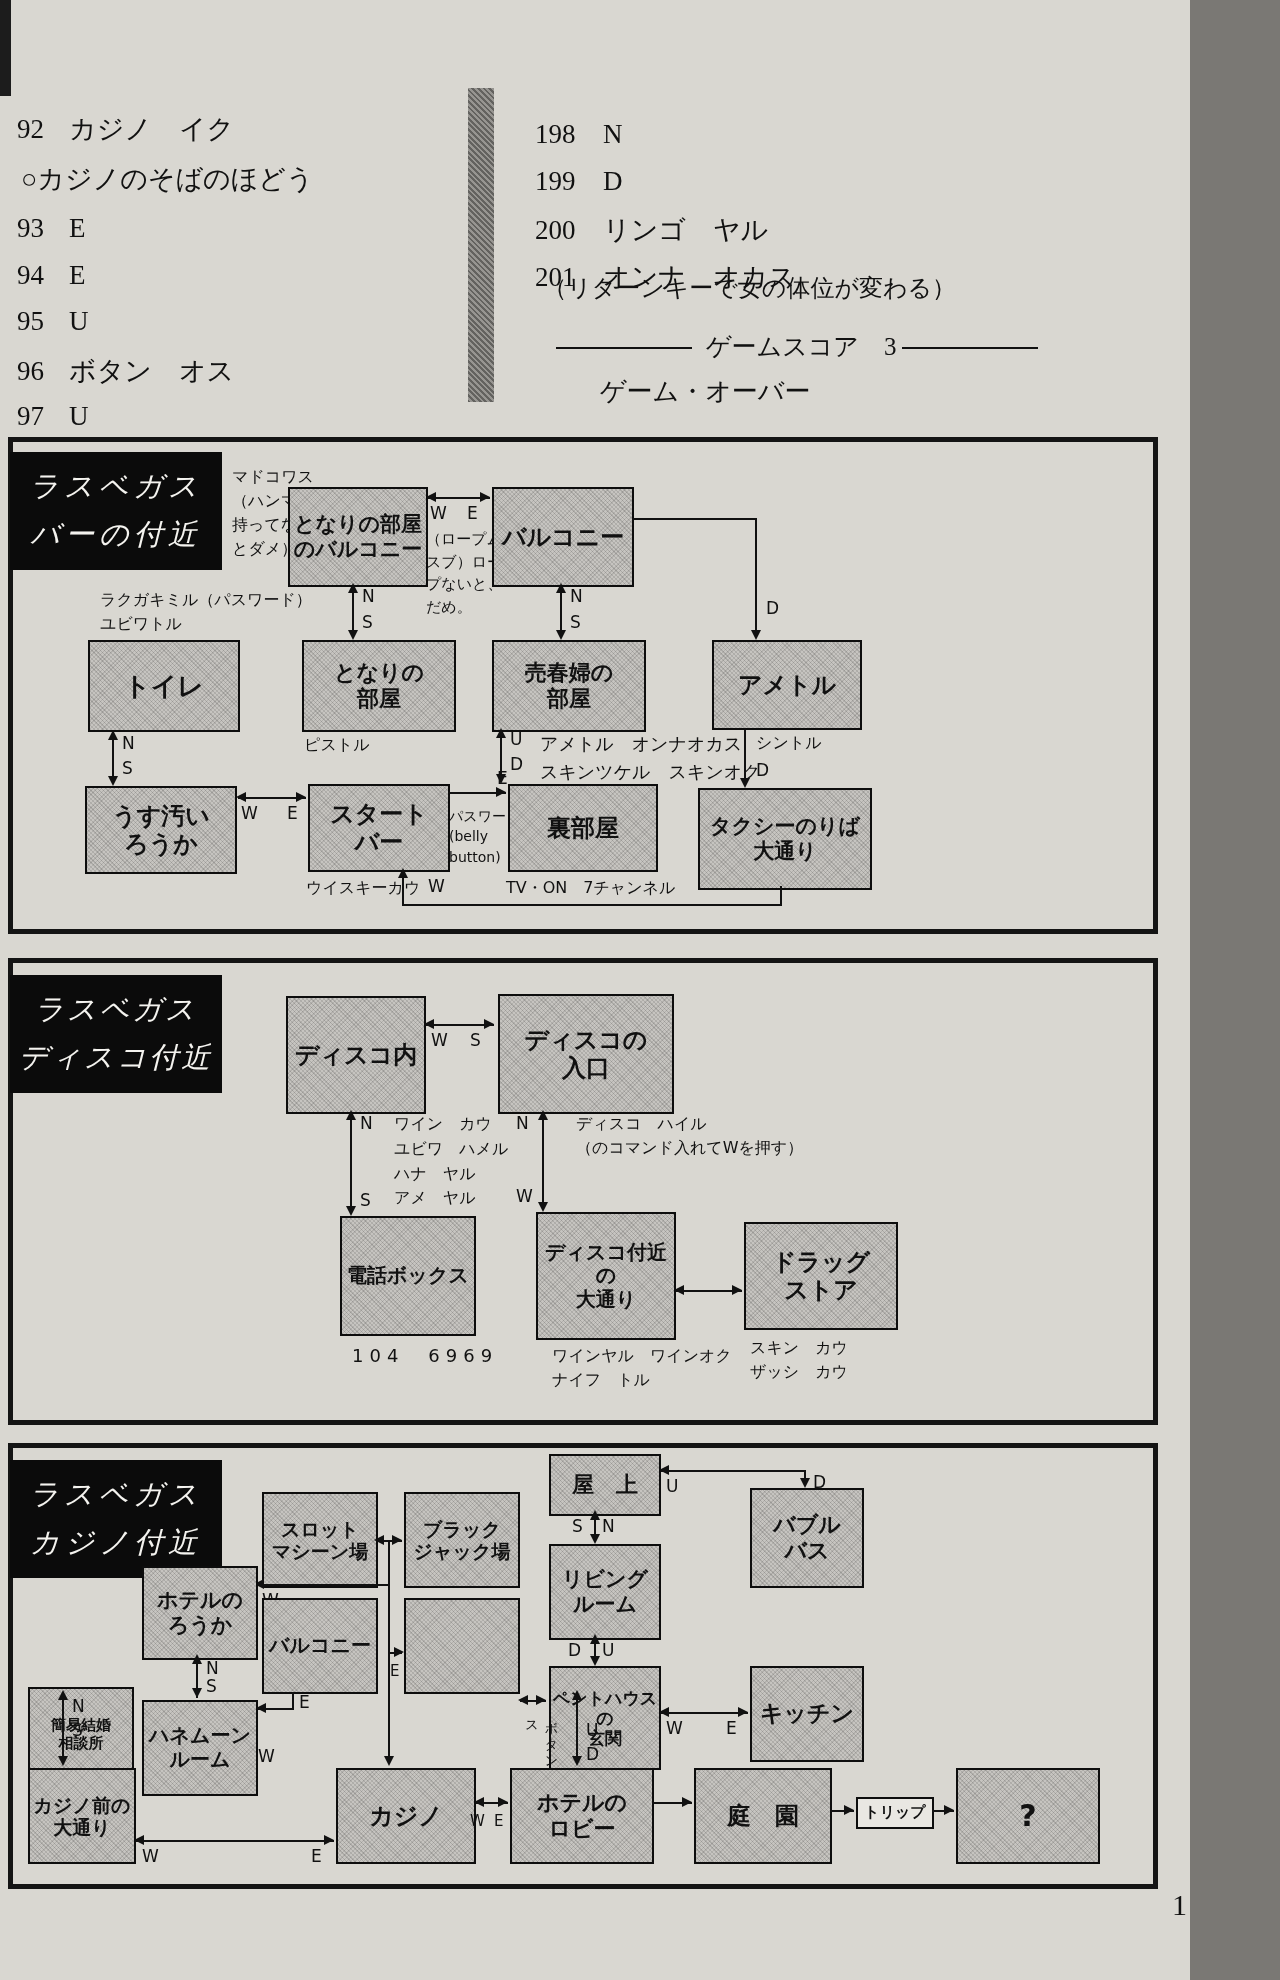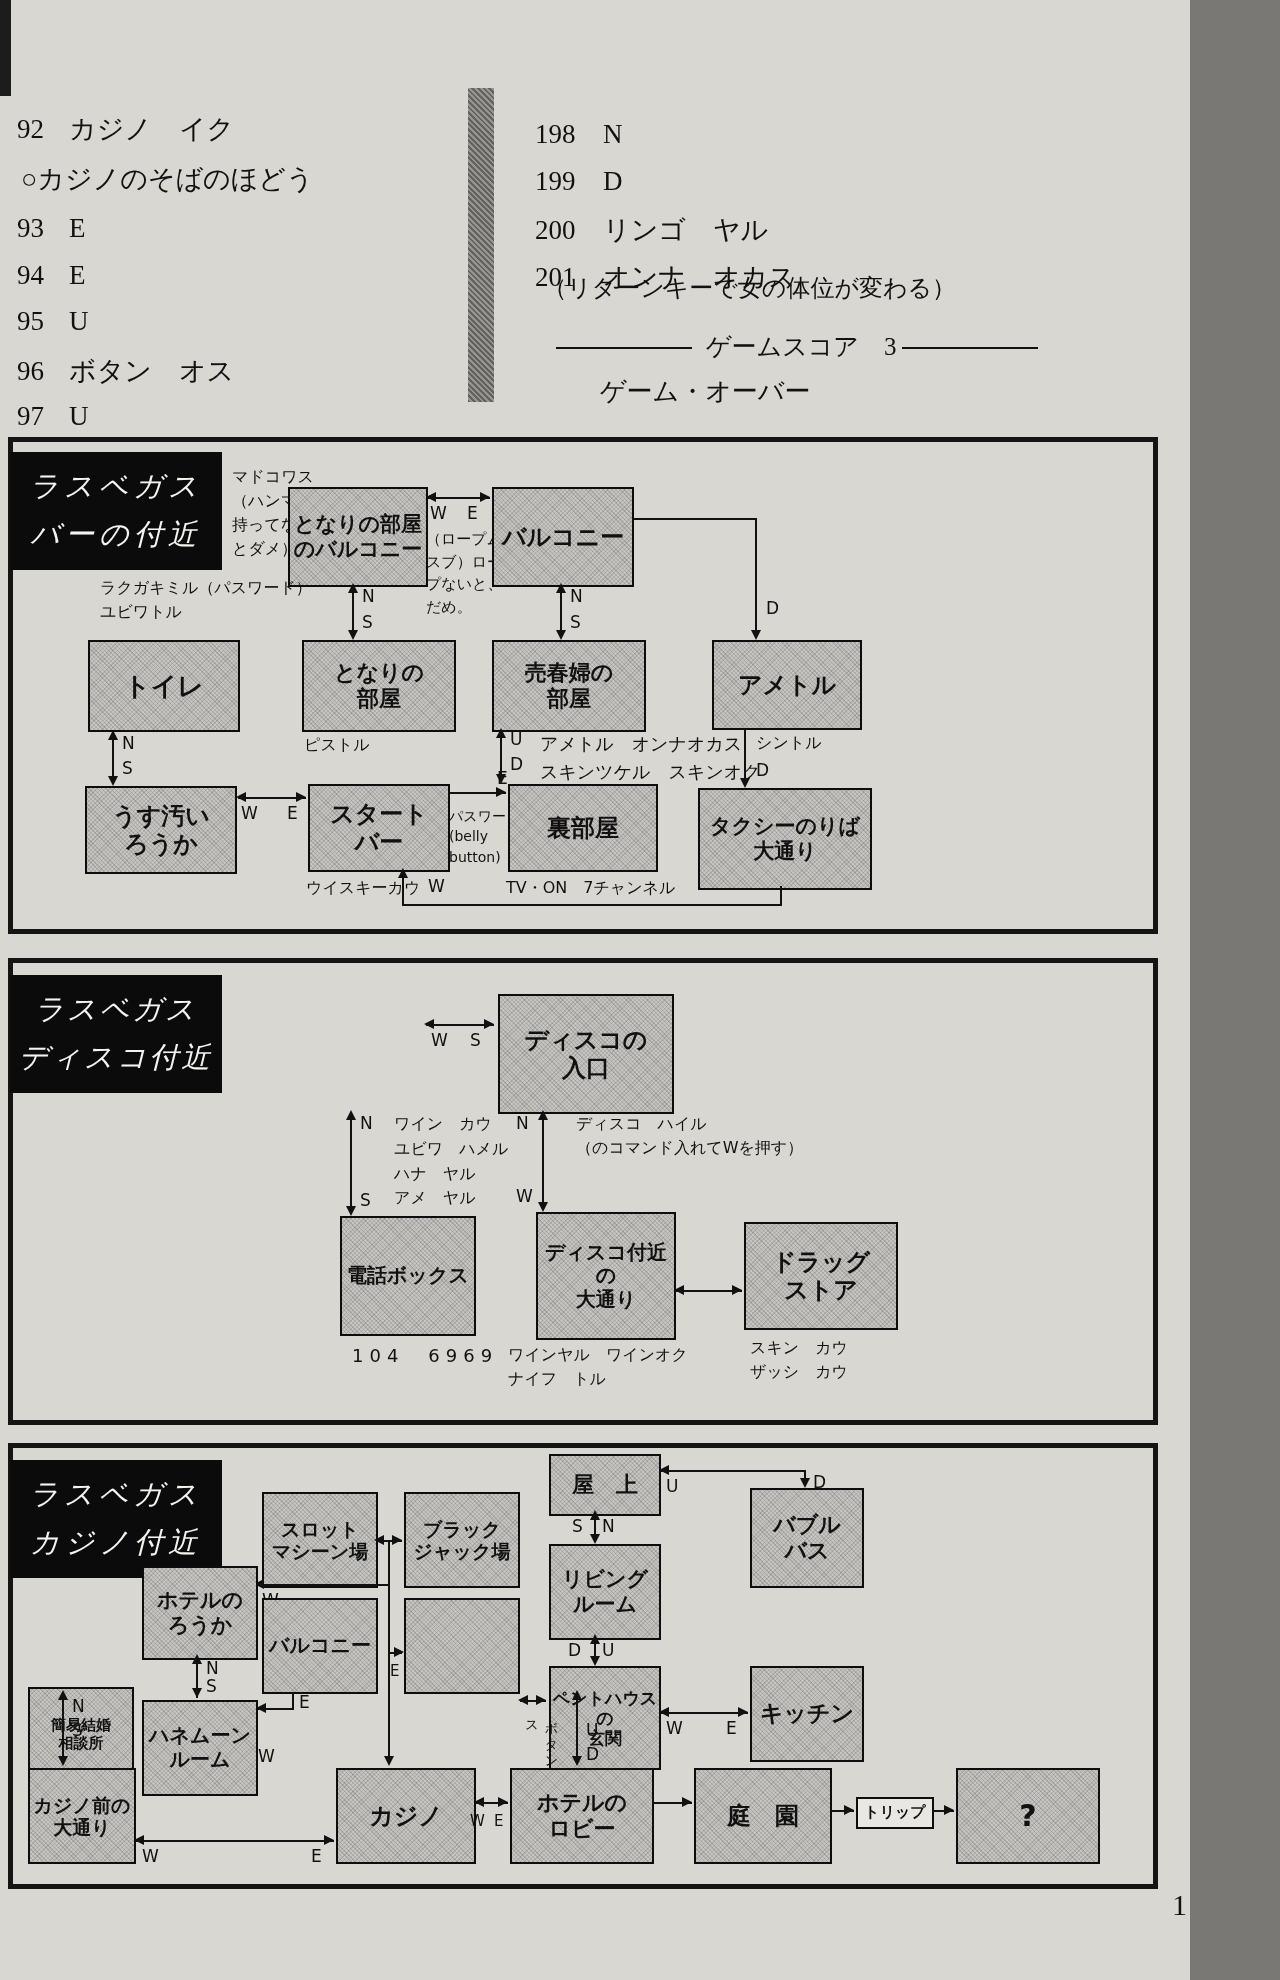--- a/index.html
+++ b/index.html
@@ -110,21 +110,21 @@
   <div class="ah ah-u" style="left:348px;top:583px;"></div>
   <div class="ah ah-d" style="left:348px;top:630px;"></div>
   <div class="dir" style="left:362px;top:586px;">N</div>
   <div class="dir" style="left:362px;top:612px;">S</div>
   <div class="vl" style="left:560px;top:587px;height:49px;"></div>
   <div class="ah ah-u" style="left:556px;top:583px;"></div>
   <div class="ah ah-d" style="left:556px;top:630px;"></div>
   <div class="dir" style="left:570px;top:586px;">N</div>
   <div class="dir" style="left:570px;top:612px;">S</div>
 
-  <div class="ann" style="left:100px;top:576px;">ラクガキミル（パスワード）
+  <div class="ann" style="left:100px;top:588px;">ラクガキミル（パスワード）
 ユビワトル</div>
 
   <div class="box" style="left:88px;top:640px;width:148px;height:88px;font-size:26px;">トイレ</div>
   <div class="box" style="left:302px;top:640px;width:150px;height:88px;font-size:22px;">となりの
 部屋</div>
   <div class="box" style="left:492px;top:640px;width:150px;height:88px;font-size:22px;">売春婦の
 部屋</div>
   <div class="box" style="left:712px;top:640px;width:146px;height:86px;font-size:24px;">アメトル</div>
 
   <div class="ann" style="left:304px;top:733px;">ピストル</div>
@@ -174,20 +174,21 @@
   <div class="vl" style="left:780px;top:886px;height:20px;"></div>
   <div class="hl" style="left:402px;top:904px;width:380px;"></div>
   <div class="vl" style="left:402px;top:876px;height:30px;"></div>
   <div class="ah ah-u" style="left:398px;top:868px;"></div>
   <div class="dir" style="left:428px;top:876px;">W</div>
 
   <div class="frame" style="left:8px;top:958px;width:1140px;height:457px;"></div>
   <div class="sec-title" style="left:10px;top:975px;width:212px;height:118px;letter-spacing:3px;">ラスベガス
 ディスコ付近</div>
 
+  <div class="box" style="left:286px;top:996px;width:136px;height:114px;font-size:24px;">ディスコ内</div>
   <div class="hl" style="left:426px;top:1024px;width:68px;"></div>
   <div class="ah ah-l" style="left:424px;top:1019px;"></div>
   <div class="ah ah-r" style="left:484px;top:1019px;"></div>
   <div class="dir" style="left:431px;top:1030px;">W</div>
   <div class="dir" style="left:470px;top:1030px;">S</div>
   <div class="box" style="left:498px;top:994px;width:172px;height:116px;font-size:24px;">ディスコの
 入口</div>
 
   <div class="vl" style="left:350px;top:1114px;height:100px;"></div>
   <div class="ah ah-u" style="left:346px;top:1110px;"></div>
@@ -206,21 +207,21 @@
   <div class="dir" style="left:516px;top:1186px;">W</div>
   <div class="ann" style="left:576px;top:1112px;font-size:16px;">ディスコ　ハイル
 （のコマンド入れてWを押す）</div>
 
   <div class="box" style="left:340px;top:1216px;width:132px;height:116px;font-size:20px;">電話ボックス</div>
   <div class="ann" style="left:352px;top:1342px;font-size:18px;letter-spacing:6px;">104　6969</div>
 
   <div class="box" style="left:536px;top:1212px;width:136px;height:124px;font-size:20px;">ディスコ付近
 の
 大通り</div>
-  <div class="ann" style="left:508px;top:1344px;font-family:Liberation Mono, monospace;">ワインヤル　ワインオク
+  <div class="ann" style="left:552px;top:1344px;">ワインヤル　ワインオク
 ナイフ　トル</div>
 
   <div class="hl" style="left:676px;top:1290px;width:66px;"></div>
   <div class="ah ah-l" style="left:674px;top:1285px;"></div>
   <div class="ah ah-r" style="left:732px;top:1285px;"></div>
   <div class="box" style="left:744px;top:1222px;width:150px;height:104px;font-size:24px;">ドラッグ
 ストア</div>
   <div class="ann" style="left:750px;top:1336px;">スキン　カウ
 ザッシ　カウ</div>
 

